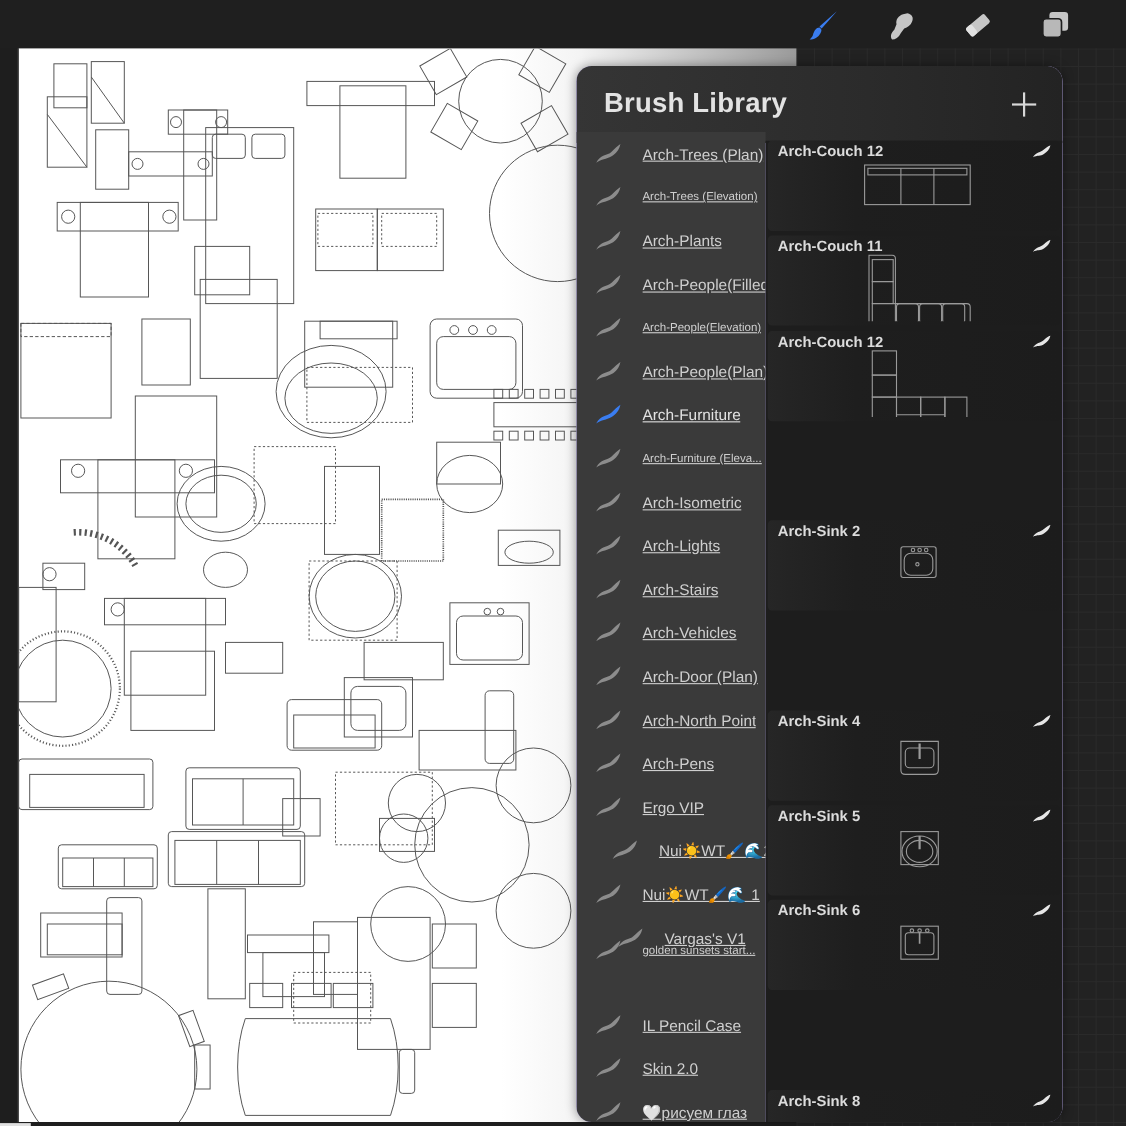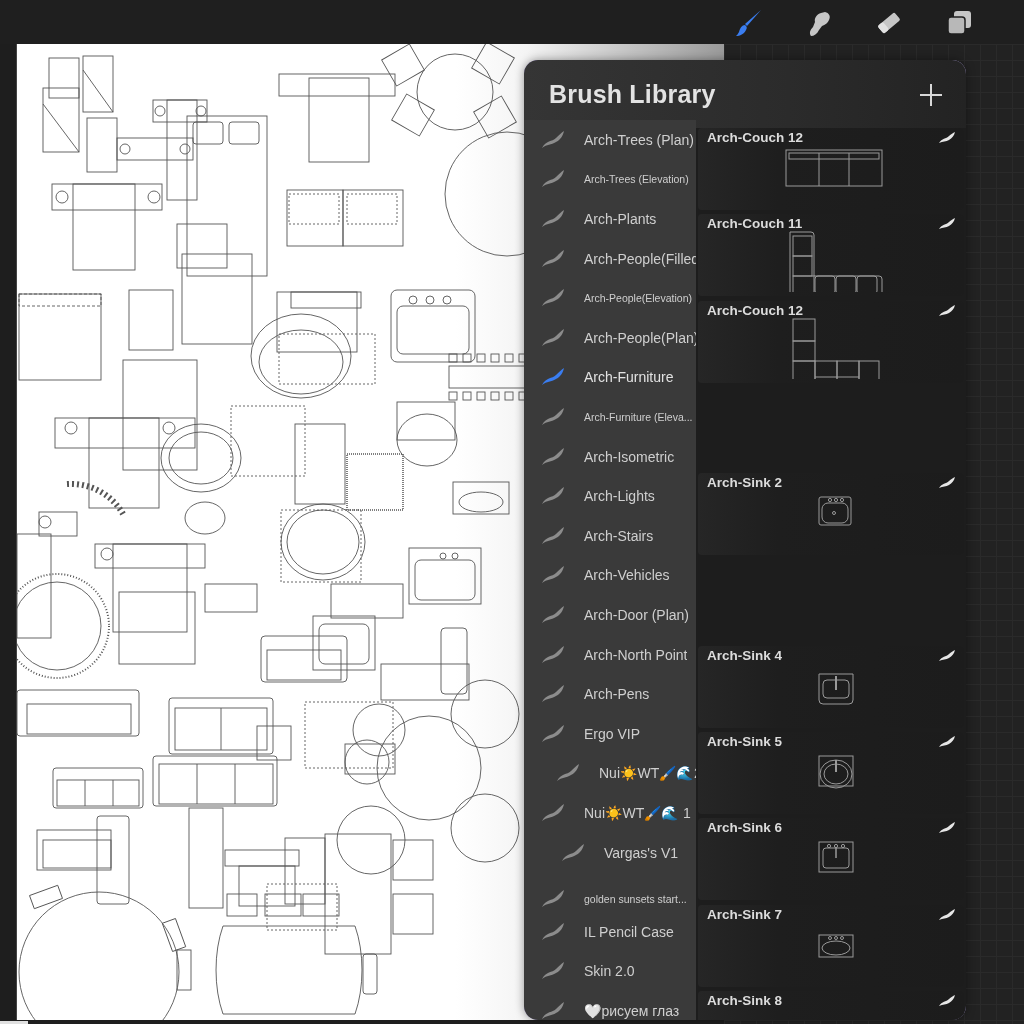--- a/index.html
+++ b/index.html
@@ -74,21 +74,21 @@
       position: absolute; left: 0; top: 60px; width: 172px; height: 900px;
       background: #3a3a3a;
     }
     .set-item {
       position: absolute; left: 0; width: 172px; height: 39.6px;
       display: flex; align-items: center; cursor: pointer;
     }
     .set-icon { position: absolute; left: 16px; width: 26px; height: 20px; }
     .set-label {
       position: absolute; left: 60px; color: #cfcfcf; font-size: 14px;
-      white-space: nowrap; overflow: hidden; max-width: 112px;
+      white-space: nowrap; overflow: hidden; max-width: 112px; text-decoration: underline;
     }
     .set-label.small { font-size: 10.5px; }
     .set-item.active .set-label { color: #e2e2e2; }
 
     
     .brushes {
       position: absolute; left: 172px; top: 68px; width: 270px; height: 892px;
       background: #1d1d1d;
     }
     .brush-card {
@@ -423,21 +423,21 @@
             <path d="M2 18 C6 10 12 12 16 8 C19 5 21 3 24 1 C23 6 20 10 16 12 C11 15 7 14 2 18 Z" fill="#8c8c8c"></path>
           </svg>
           <span class="set-label">Nui☀️WT🖌️🌊 1</span>
         </div>
         <div class="set-item" style="top: 712.8px; margin-left: 20px;">
           <svg class="set-icon" viewBox="0 0 26 20">
             <path d="M2 18 C6 10 12 12 16 8 C19 5 21 3 24 1 C23 6 20 10 16 12 C11 15 7 14 2 18 Z" fill="#8c8c8c"></path>
           </svg>
           <span class="set-label">Vargas's V1</span>
         </div>
-        <div class="set-item" style="top: 759px;">
+        <div class="set-item" style="top: 724px;">
           <svg class="set-icon" viewBox="0 0 26 20">
             <path d="M2 18 C6 10 12 12 16 8 C19 5 21 3 24 1 C23 6 20 10 16 12 C11 15 7 14 2 18 Z" fill="#8c8c8c"></path>
           </svg>
           <span class="set-label small">golden sunsets start...</span>
         </div>
         <div class="set-item" style="top: 792px;">
           <svg class="set-icon" viewBox="0 0 26 20">
             <path d="M2 18 C6 10 12 12 16 8 C19 5 21 3 24 1 C23 6 20 10 16 12 C11 15 7 14 2 18 Z" fill="#8c8c8c"></path>
           </svg>
           <span class="set-label">IL Pencil Case</span>
@@ -543,33 +543,20 @@
             <circle cx="131" cy="14" r="1.6"></circle>
             <circle cx="138" cy="14" r="1.6"></circle>
             <circle cx="145" cy="14" r="1.6"></circle>
             <line x1="138" y1="15" x2="138" y2="26" stroke-width="1.5"></line>
           </svg>
           <span class="brush-name">Arch-Sink 6</span>
           <svg class="brush-feather" viewBox="0 0 18 12">
             <path d="M1 11 C4 6 8 7 11 4 C13 2 15 1 17 0 C16 4 14 6 11 8 C8 10 5 9 1 11 Z" fill="#e6e6e6"></path>
           </svg>
         </div>
-        <div class="brush-card" style="top: 776.7px;">
-          <svg class="brush-preview" viewBox="0 0 266 64" fill="none" stroke="#9a9a9a" stroke-width="1">
-            <rect x="121" y="16" width="34" height="22"></rect>
-            <ellipse cx="138" cy="29" rx="14" ry="7"></ellipse>
-            <circle cx="132" cy="19" r="1.5"></circle>
-            <circle cx="138" cy="19" r="1.5"></circle>
-            <circle cx="144" cy="19" r="1.5"></circle>
-          </svg>
-          <span class="brush-name">Arch-Sink 7</span>
-          <svg class="brush-feather" viewBox="0 0 18 12">
-            <path d="M1 11 C4 6 8 7 11 4 C13 2 15 1 17 0 C16 4 14 6 11 8 C8 10 5 9 1 11 Z" fill="#e6e6e6"></path>
-          </svg>
-        </div>
         <div class="brush-card" style="top: 863px;">
           <svg class="brush-preview" viewBox="0 0 266 64" fill="none" stroke="#9a9a9a" stroke-width="1">
             <path d="M122 26 Q138 16 154 26"></path>
             <circle cx="134" cy="22" r="1.4"></circle>
             <circle cx="138" cy="22" r="1.4"></circle>
             <circle cx="142" cy="22" r="1.4"></circle>
           </svg>
           <span class="brush-name">Arch-Sink 8</span>
           <svg class="brush-feather" viewBox="0 0 18 12">
             <path d="M1 11 C4 6 8 7 11 4 C13 2 15 1 17 0 C16 4 14 6 11 8 C8 10 5 9 1 11 Z" fill="#e6e6e6"></path>

